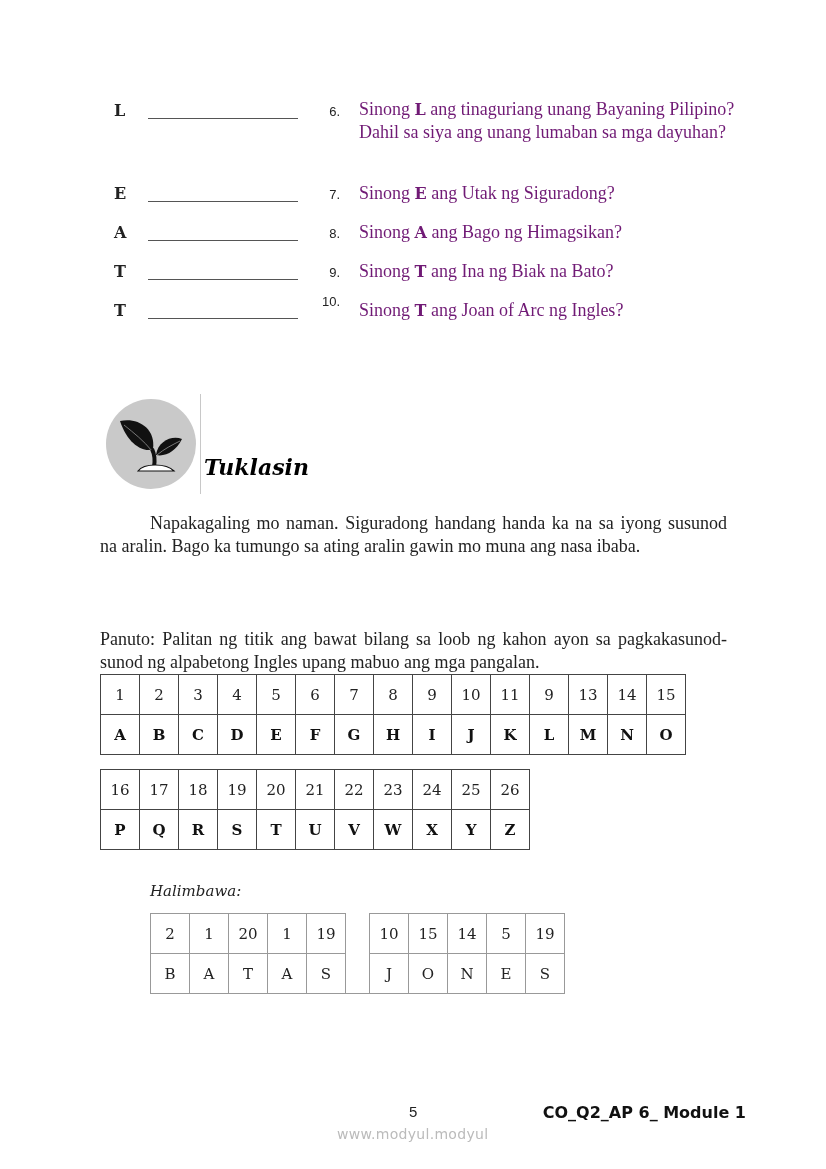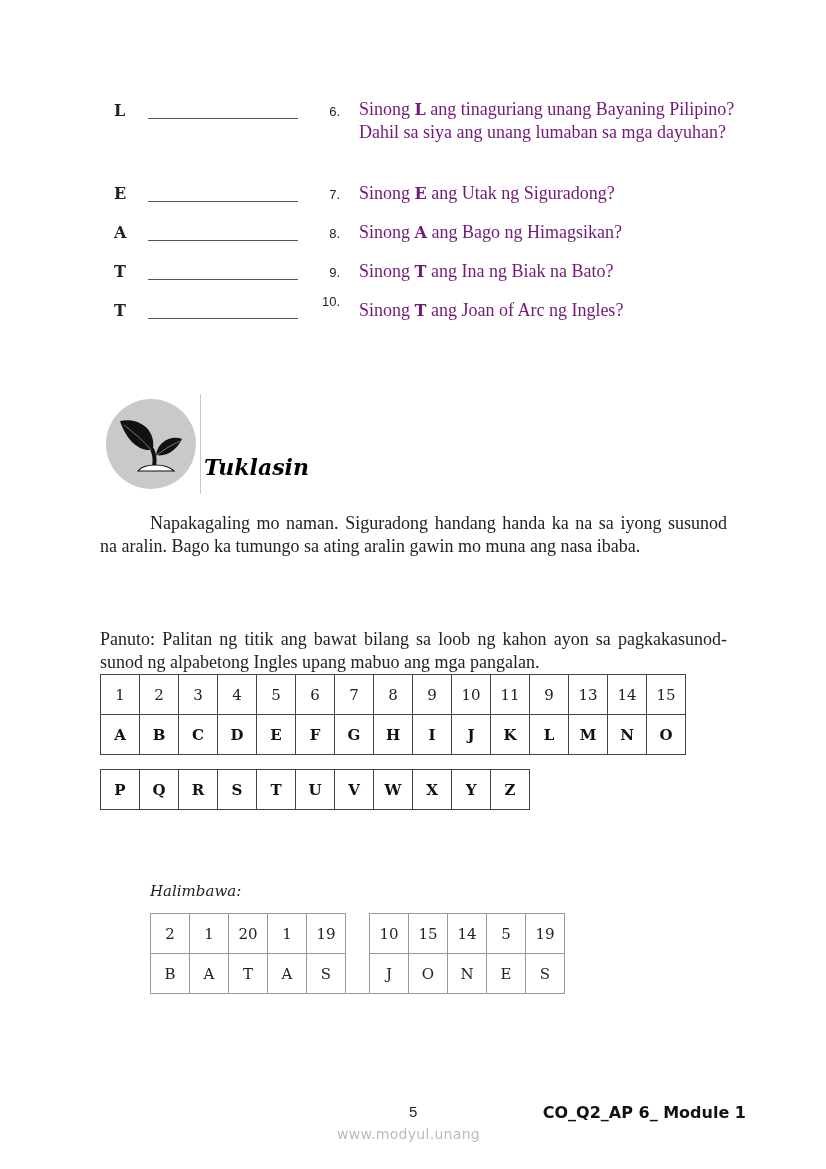--- a/index.html
+++ b/index.html
@@ -127,20 +127,33 @@
     <td class="let">L</td>
     <td class="let">M</td>
     <td class="let">N</td>
     <td class="let">O</td>
   </tr>
 </tbody>
   </table>
 
 <table class="key" style="left:100px; top:769px">
   <tbody>
+      <tr>
+    <td class="num">16</td>
+    <td class="num">17</td>
+    <td class="num">18</td>
+    <td class="num">19</td>
+    <td class="num">20</td>
+    <td class="num">21</td>
+    <td class="num">22</td>
+    <td class="num">23</td>
+    <td class="num">24</td>
+    <td class="num">25</td>
+    <td class="num">26</td>
+  </tr>
   <tr>
     <td class="let">P</td>
     <td class="let">Q</td>
     <td class="let">R</td>
     <td class="let">S</td>
     <td class="let">T</td>
     <td class="let">U</td>
     <td class="let">V</td>
     <td class="let">W</td>
     <td class="let">X</td>
@@ -177,13 +190,13 @@
     <td>O</td>
     <td>N</td>
     <td>E</td>
     <td>S</td>
   </tr>
 </tbody>
   </table>
 
 <div class="pg-num">5</div>
 <div class="module">CO_Q2_AP 6_ Module 1</div>
-<div class="watermark">www.modyul.unang</div>
+<div class="watermark">www.modyul.modyul</div>
 
 </body></html>

